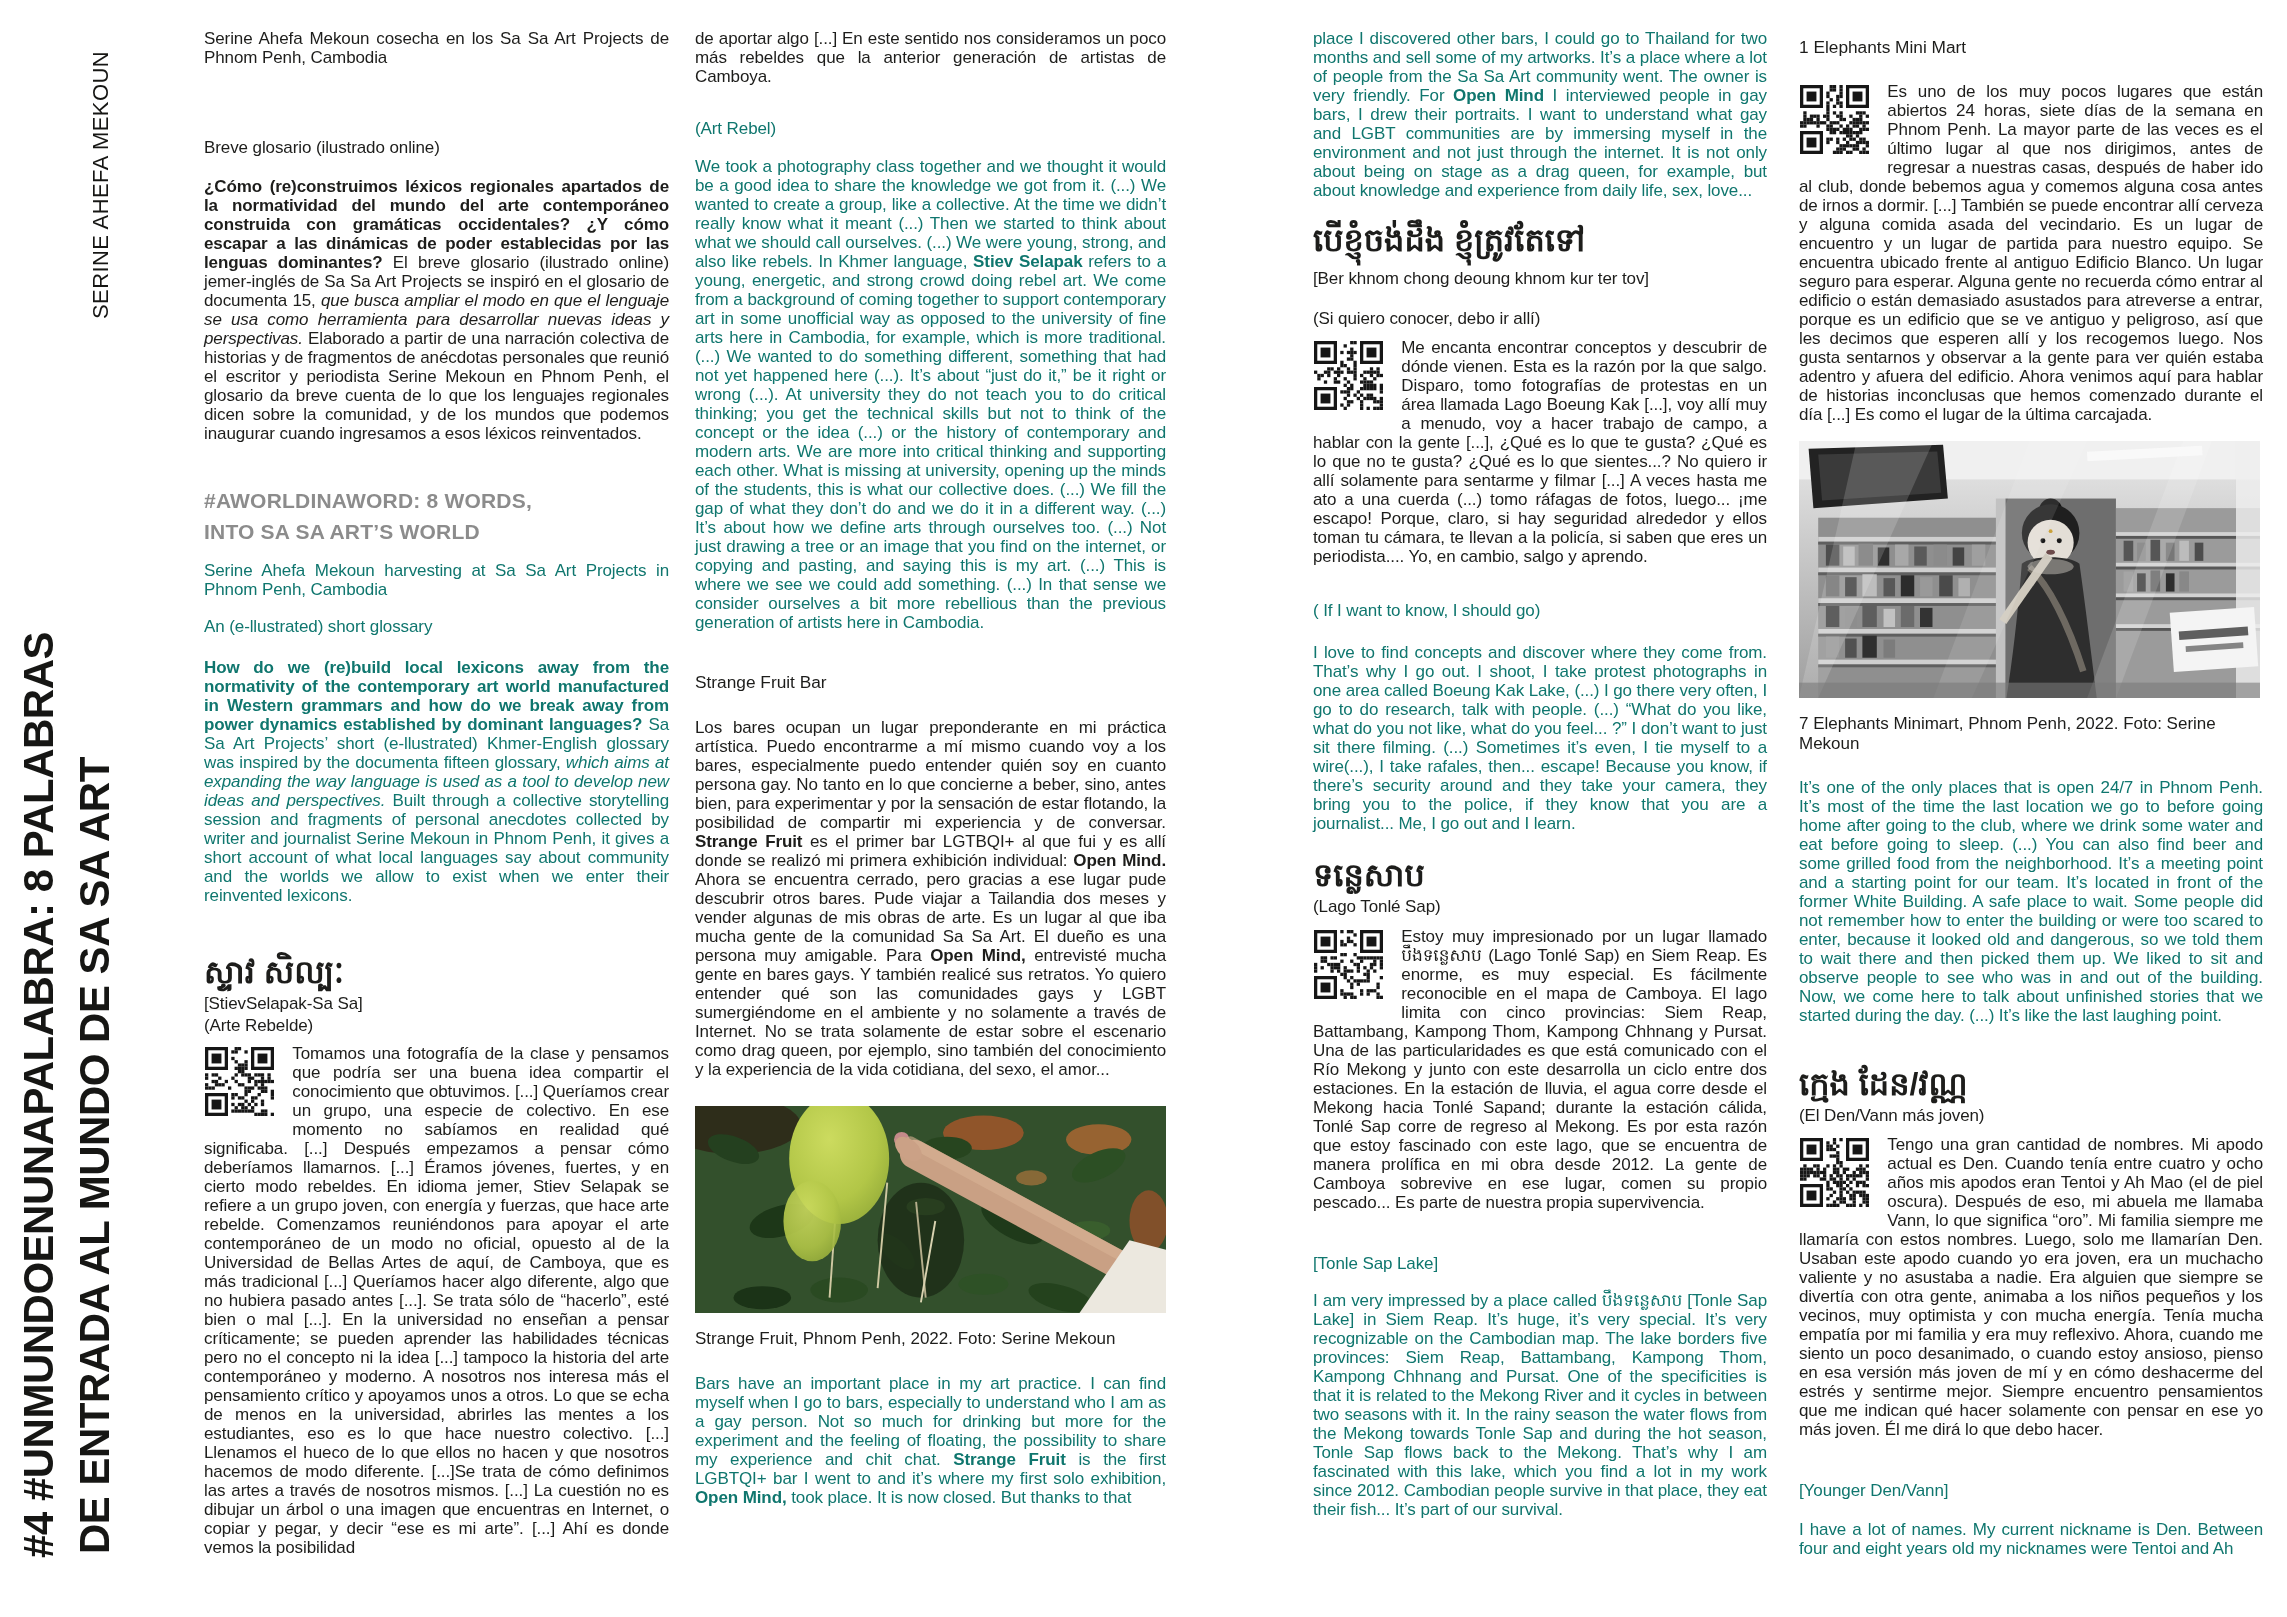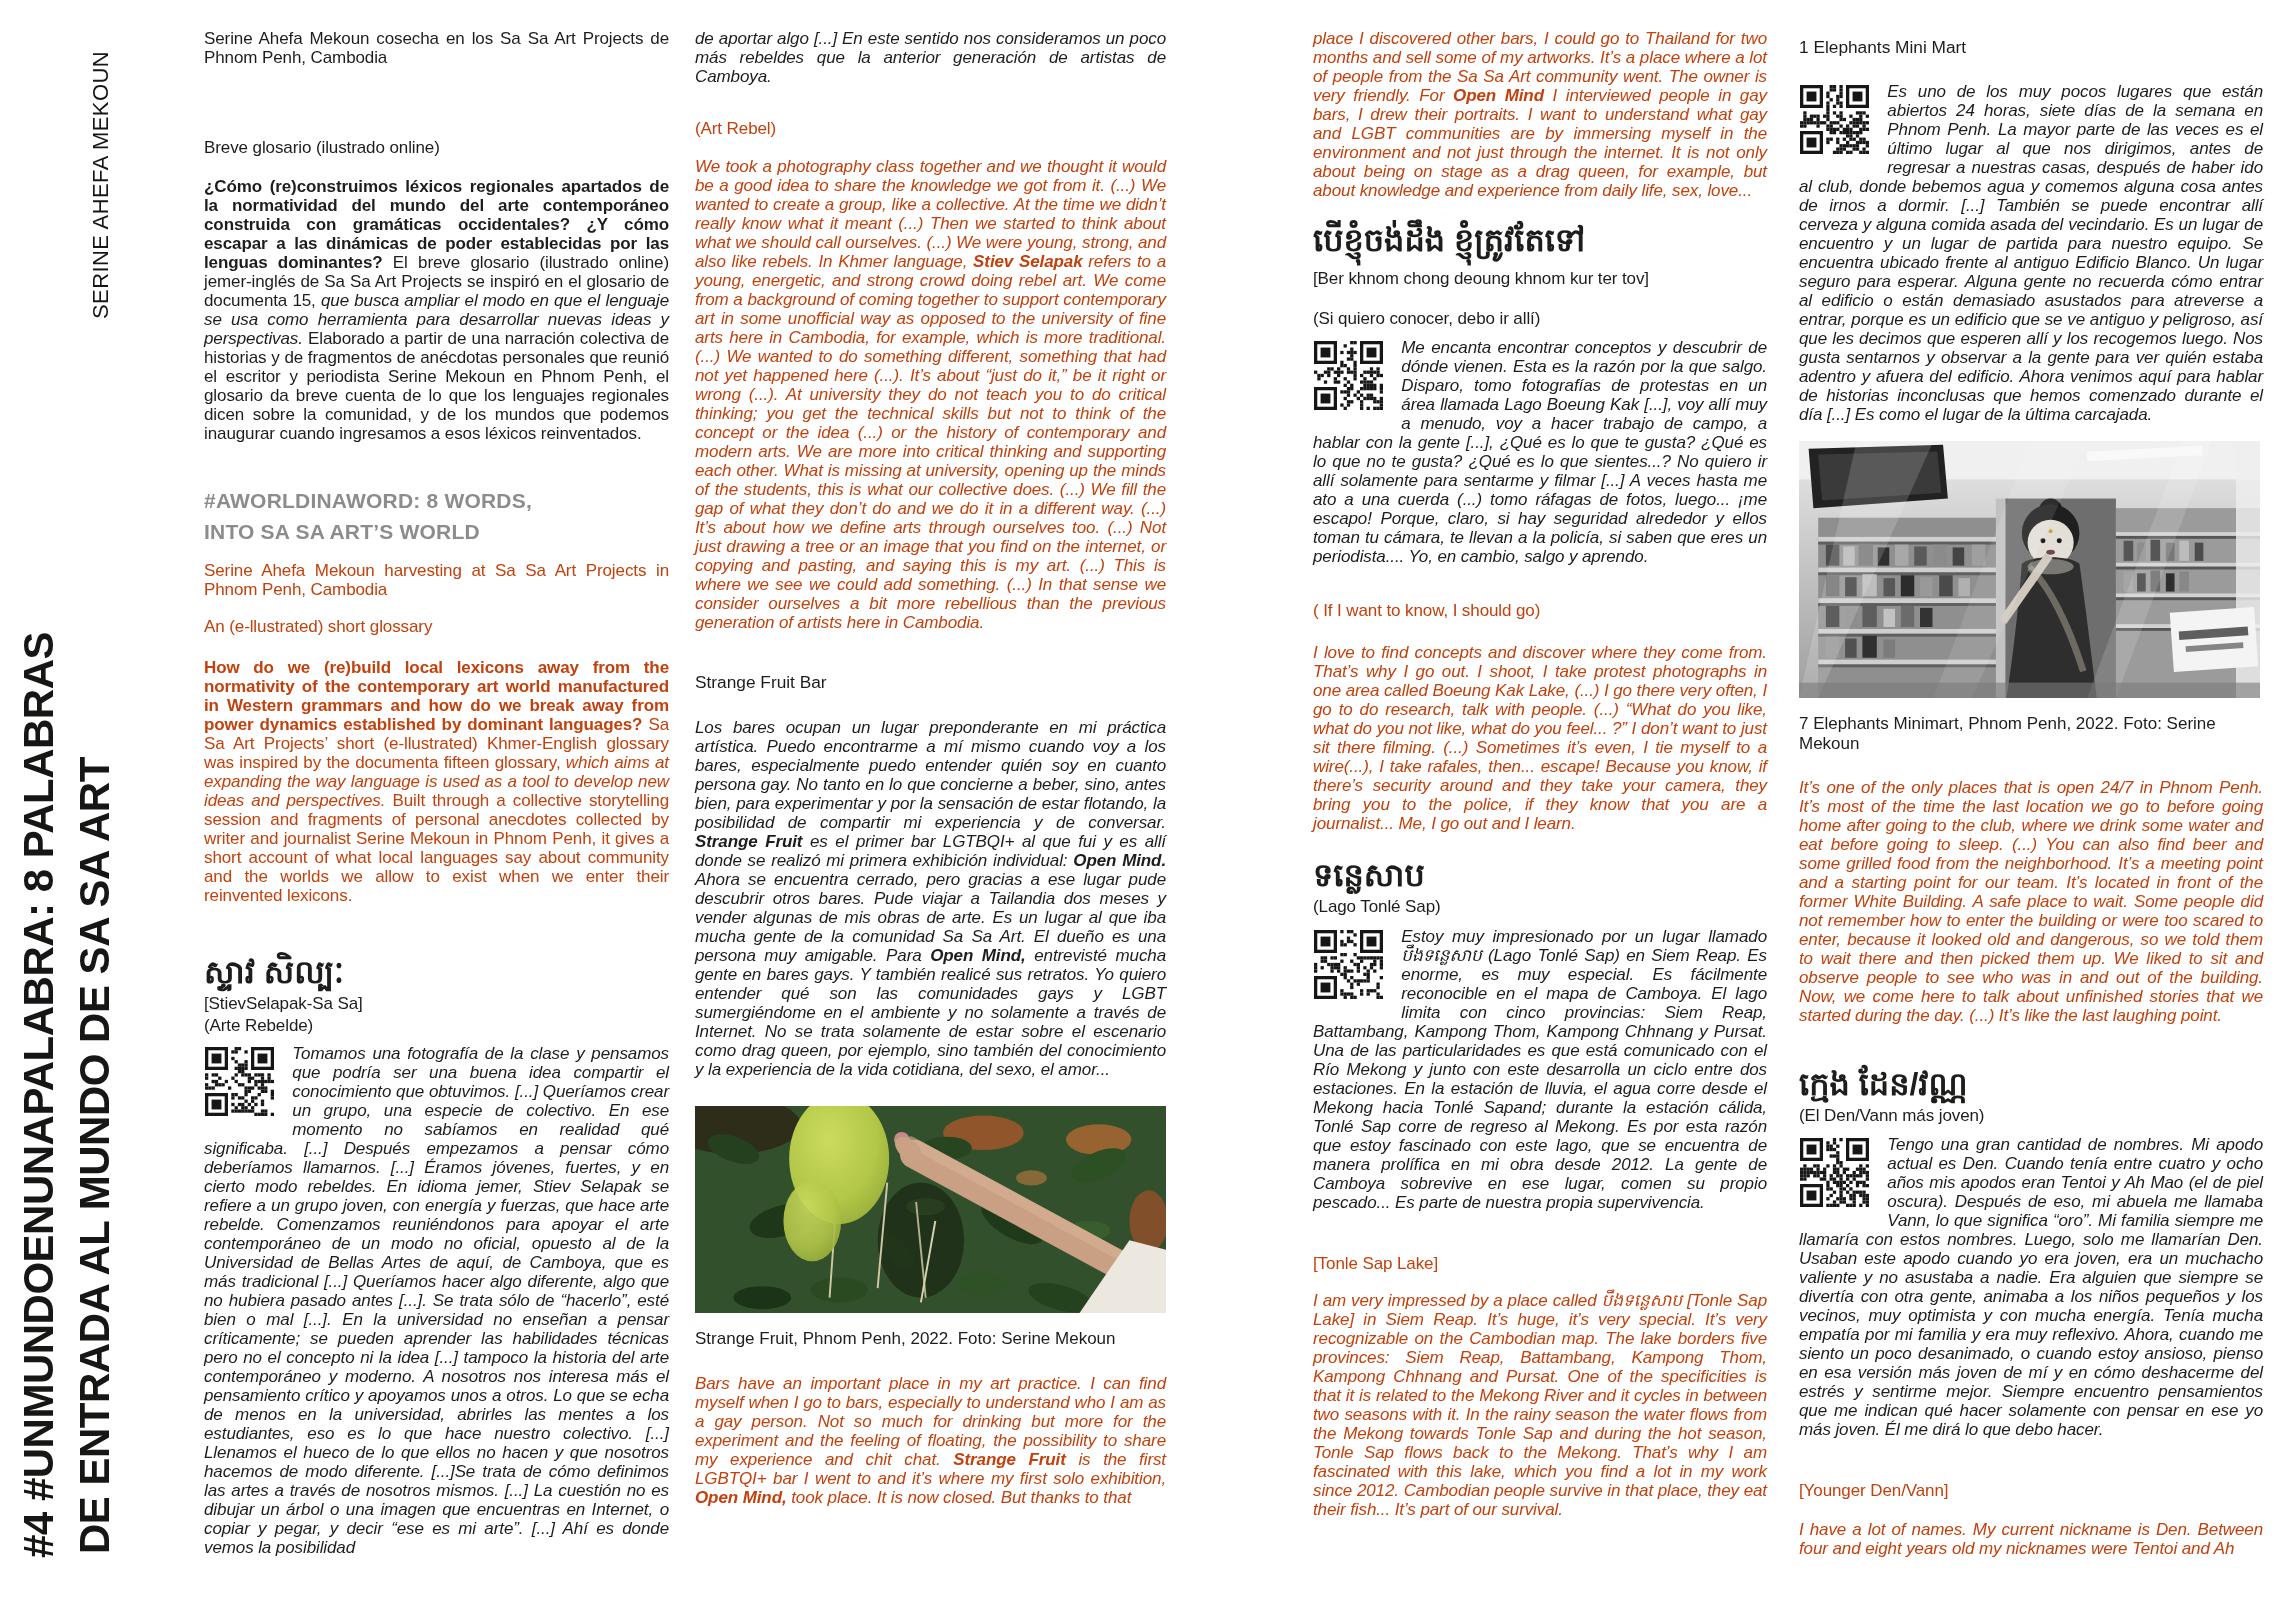--- a/index.html
+++ b/index.html
@@ -23,22 +23,22 @@
   .spine-title.l2{left:71px;top:1554px;}
   
   .col{position:absolute;top:29px;}
   .c1{left:204px;width:465px;}
   .c2{left:695px;width:471px;}
   .c3{left:1313px;width:454px;}
   .c4{left:1799px;width:464px;}
   p,h1,h2,h3,figure{margin:0;padding:0;}
   .t{font-size:17px;line-height:19px;letter-spacing:-0.1px;}
   .just{text-align:justify;hyphens:auto;-webkit-hyphens:auto;}
-  .it{font-style:italic;}
-  .gray{color:#c2410c;}
+  .it{}
+  .gray{color:#0f766e;}
   .h-en{font-size:21px;line-height:31px;font-weight:bold;color:#8c8c8c;letter-spacing:0.2px;}
   .kh{font-size:32px;line-height:44px;font-weight:bold;color:#1d1d1b;}
   .shead{font-size:17.3px;line-height:21px;font-weight:400;}
   .cap{font-size:17px;line-height:20px;}
   
   svg.qr{float:left;width:71px;height:69px;margin:2.9px 17.3px 5.8px 0;background:#fff;}
   
   figure.photo{display:block;font-size:0;line-height:0;}
   figure.photo svg{display:block;}
 </style>

